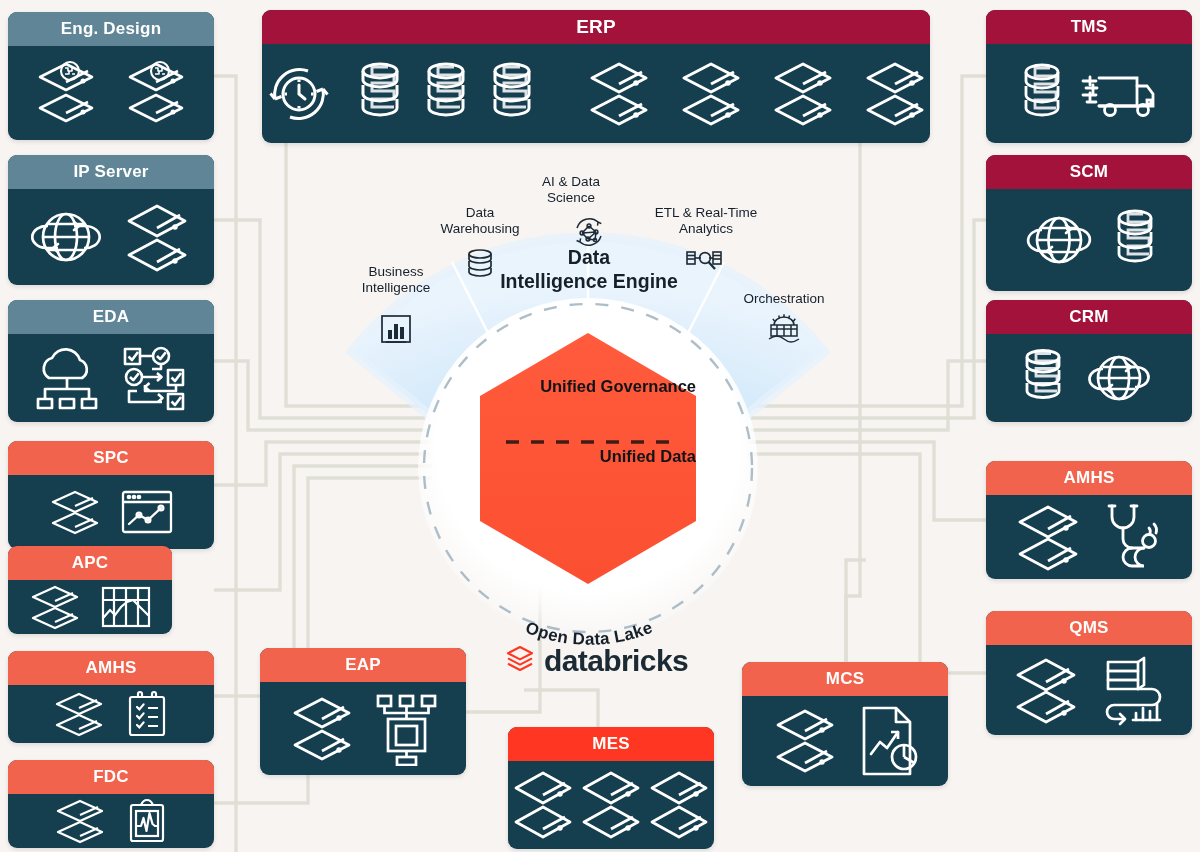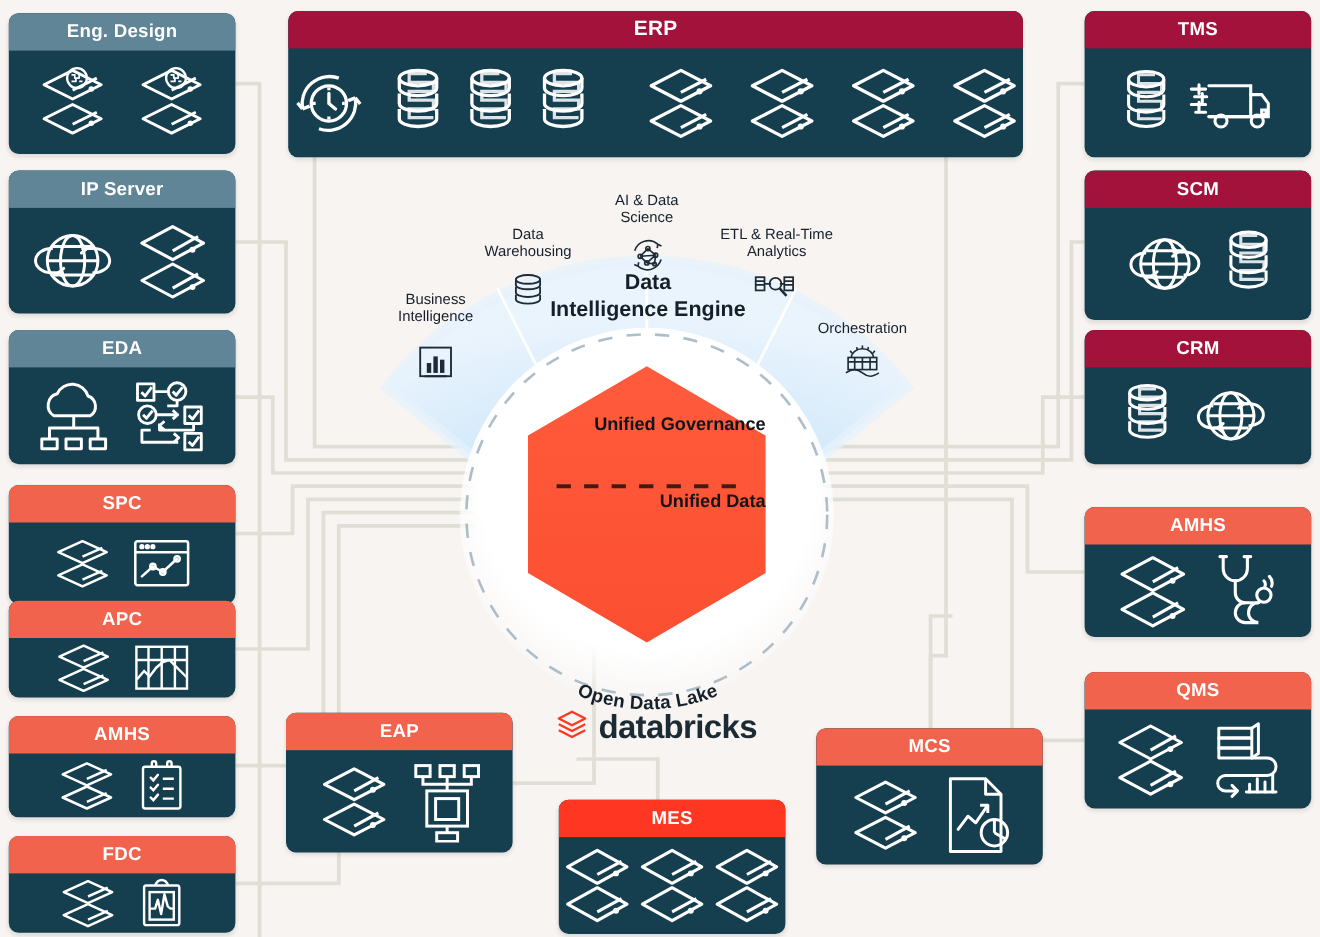--- a/index.html
+++ b/index.html
@@ -194,21 +194,21 @@
 Warehousing</div>
   <div class="fan-icon" style="left:463px;top:246px;">
     <svg width="34" height="34" viewBox="0 0 34 34" fill="none" stroke="#1D2B36" stroke-width="1.7">
       <ellipse cx="17" cy="8" rx="11" ry="4"></ellipse>
       <path d="M6 8 v5 c0 2.2 4.9 4 11 4 s11 -1.8 11 -4 V8"></path>
       <path d="M6 15 v5 c0 2.2 4.9 4 11 4 s11 -1.8 11 -4 V15"></path>
       <path d="M6 22 v4 c0 2.2 4.9 4 11 4 s11 -1.8 11 -4 V22"></path>
     </svg>
   </div>
 
-  <div class="fan-label" style="left:532px;top:174px;width:112px;">AI &amp; Data
+  <div class="fan-label" style="left:515px;top:174px;width:112px;">AI &amp; Data
 Science</div>
   <div class="fan-icon" style="left:571px;top:214px;">
     <svg width="36" height="36" viewBox="0 0 36 36" fill="none" stroke="#1D2B36" stroke-width="1.5">
       <path d="M6 14 A13 13 0 0 1 27 8"></path>
         <path d="M30 22 A13 13 0 0 1 9 28"></path>
       <path d="M27 8 l-.5 3.6 M27 8 l3.3 1.6"></path>
       <path d="M9 28 l.6 -3.6 M9 28 l-3.4 -1.5"></path>
       <circle cx="18" cy="12" r="1.9"></circle>
         <circle cx="11" cy="19" r="1.9"></circle>
       <circle cx="25" cy="18" r="1.9"></circle>
@@ -464,21 +464,21 @@
             <circle cx="19" cy="8" r="1.2" fill="#fff"></circle>
           <path d="M9 35 L19 26 L28 31 L41 19" stroke-linecap="round"></path>
           <circle cx="19" cy="26" r="2.4"></circle>
             <circle cx="28" cy="31" r="2.4"></circle>
             <circle cx="41" cy="19" r="2.4"></circle>
         </svg>
       </span>
     </div>
   </div>
 
-  <div class="card" style="left:8px;top:546px;width:206px;height:88px;">
+  <div class="card" style="left:8px;top:546px;width:164px;height:88px;">
     <div class="card-head h-coral" style="background: rgb(241, 99, 76);">APC</div>
     <div class="card-body">
       <span>
         <svg width="54" height="46" viewBox="0 0 54 46" fill="none" stroke="#fff" stroke-width="2.3" stroke-linejoin="round">
           <path d="M27 3 L49 13 L27 23 L5 13 Z"></path>
             <path d="M27 17 L45 9"></path>
           <path d="M27 24 L49 34 L27 44 L5 34 Z"></path>
             <path d="M27 38 L45 30"></path>
         </svg>
       </span>

